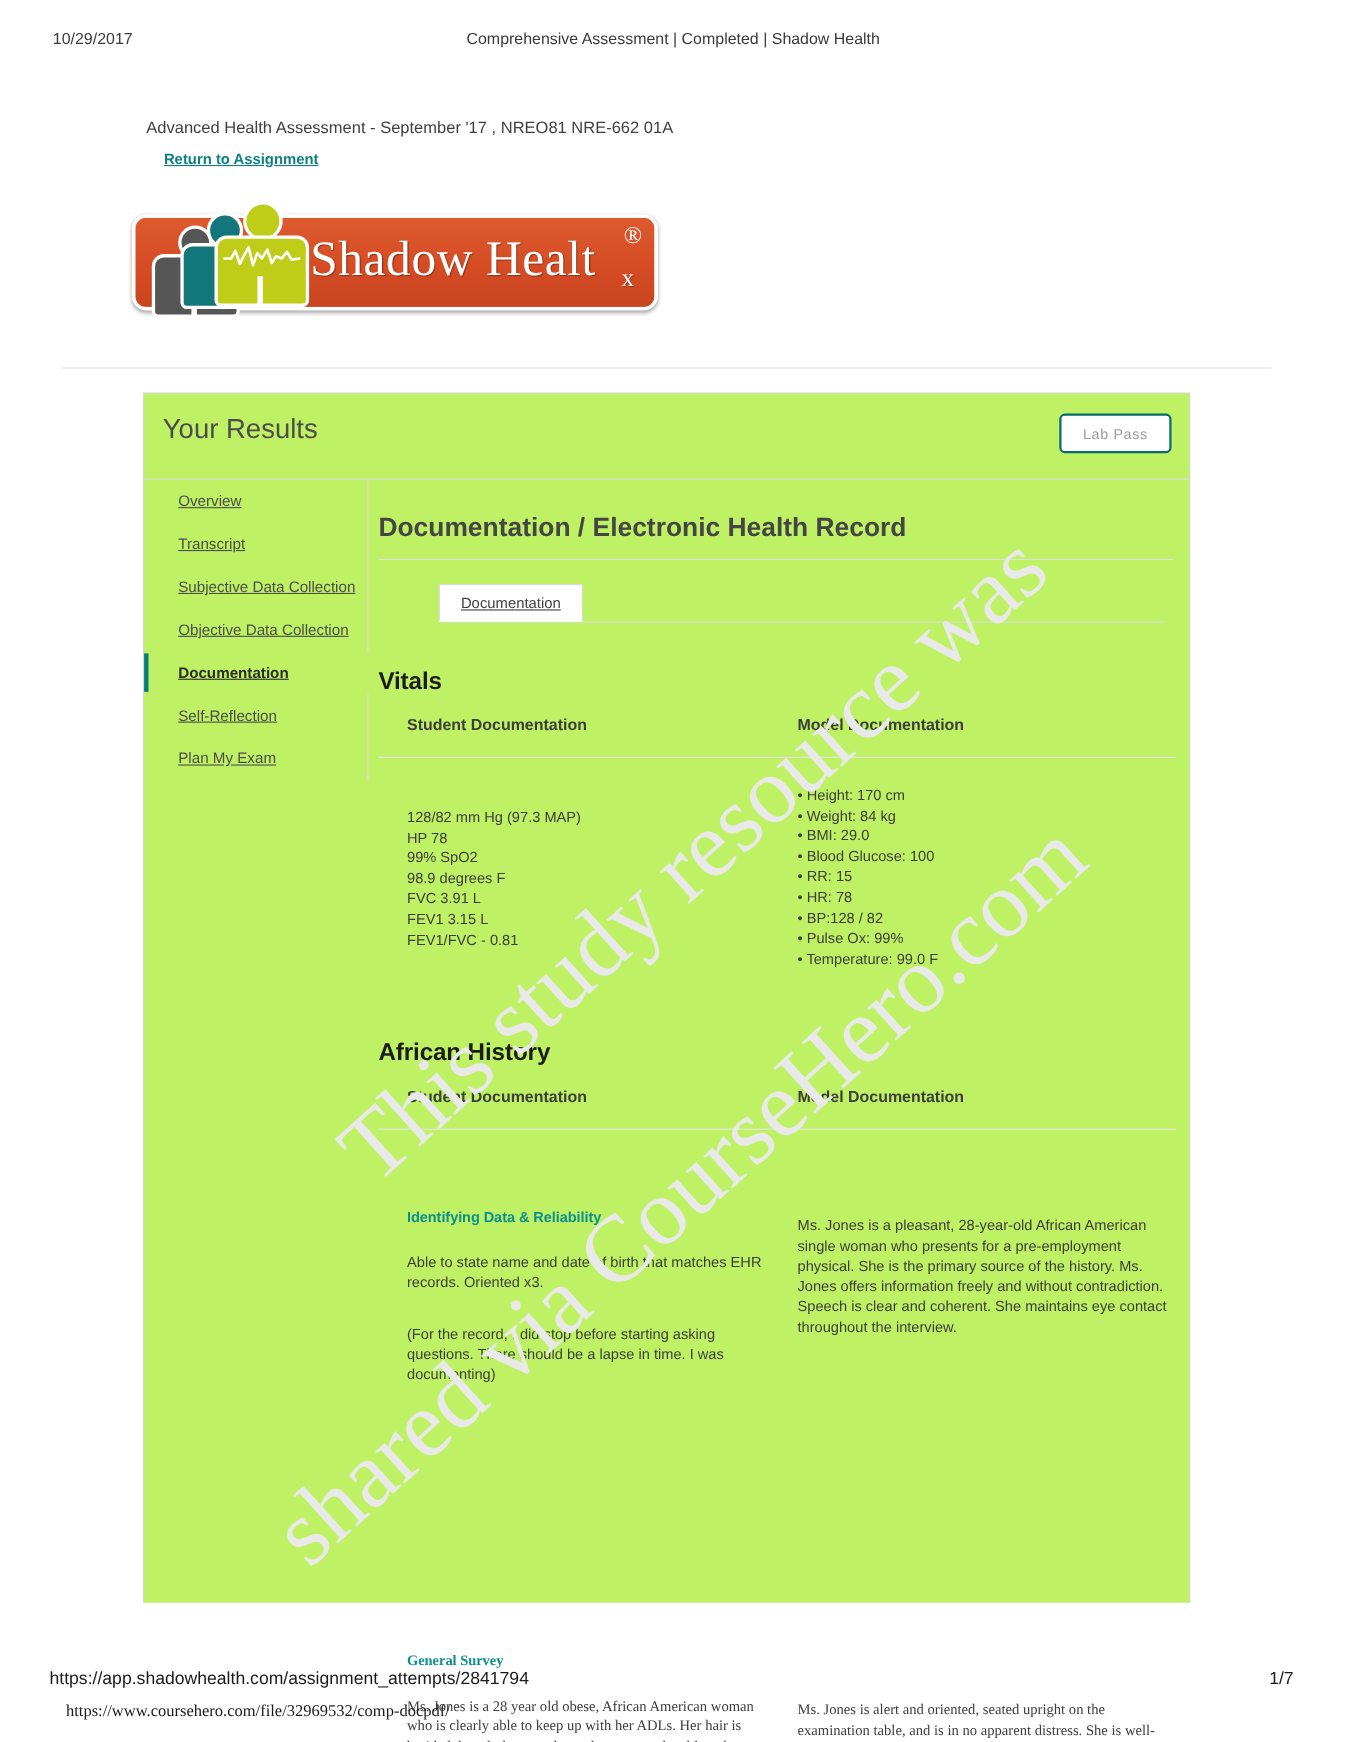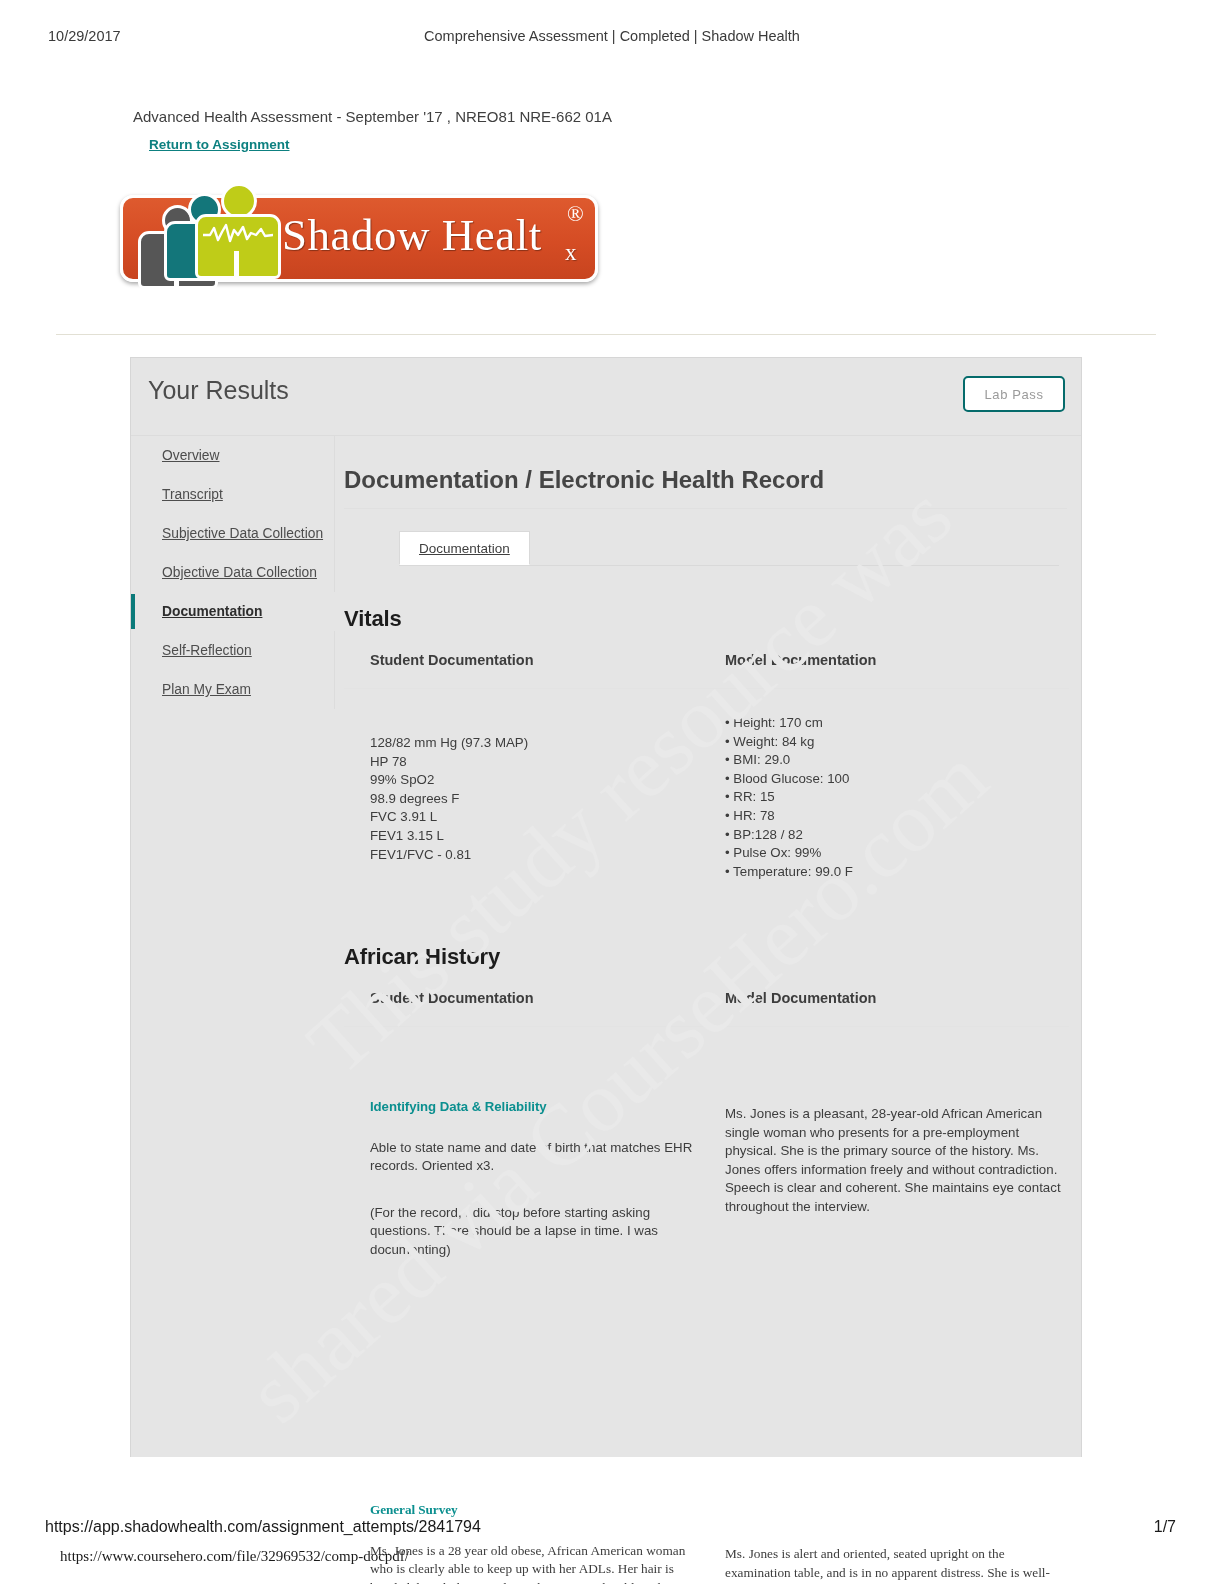--- a/index.html
+++ b/index.html
@@ -160,21 +160,21 @@
   
   .results-panel {
     position: absolute;
     left: 130px;
     top: 357px;
     width: 952px;
     height: 1100px;
     border: 1px solid #d6d6d6;
     border-bottom: none;
     box-sizing: border-box;
-    background: #e5e5e5;
+    background: #bef264;
   }
   .results-head {
     position: absolute;
     left: 0;
     top: 0;
     width: 950px;
     height: 78px;
     border-bottom: 1px solid #dcdcdc;
     box-sizing: border-box;
   }

